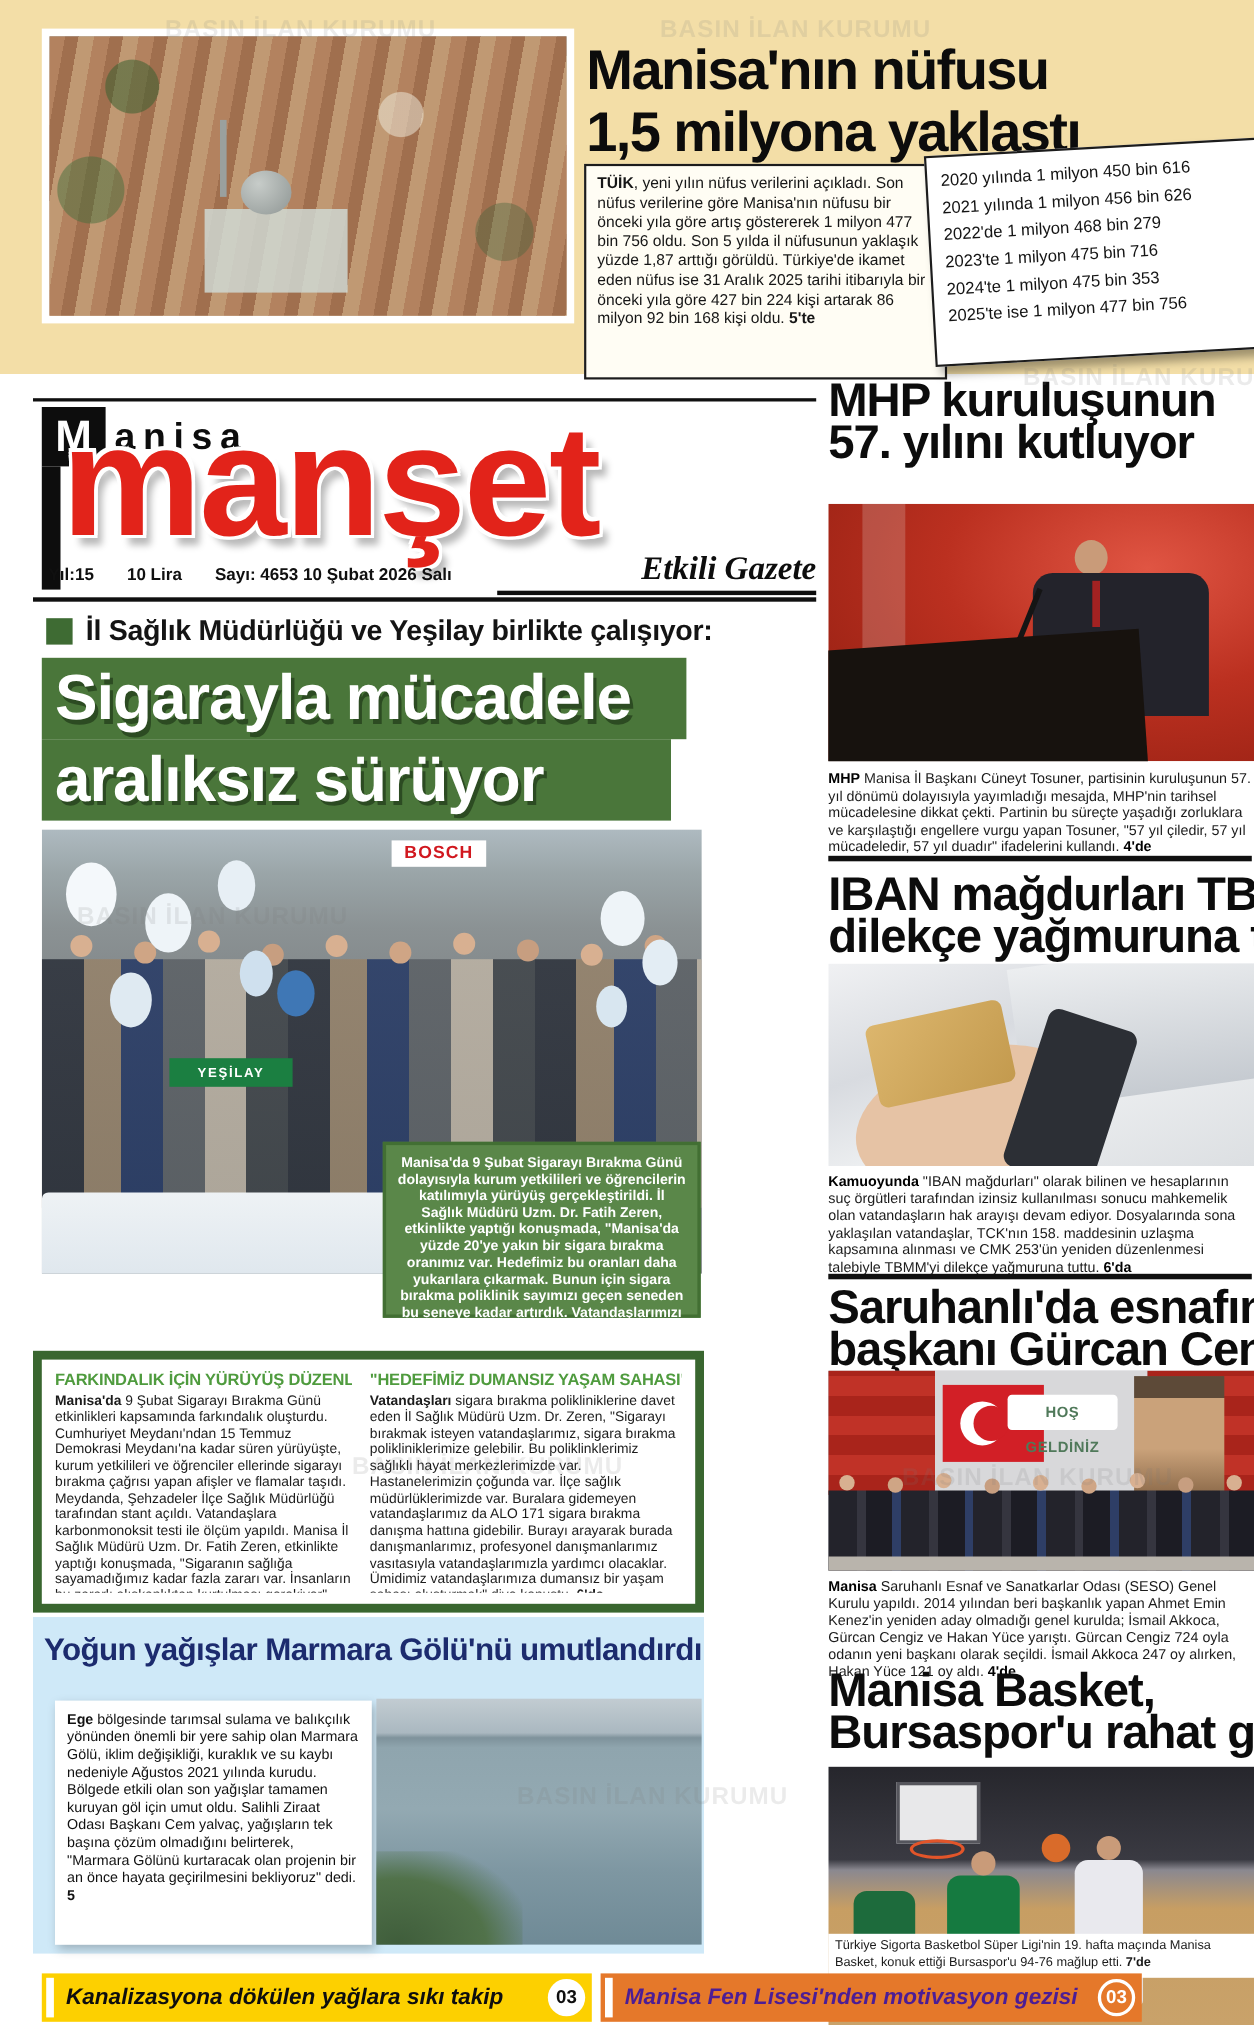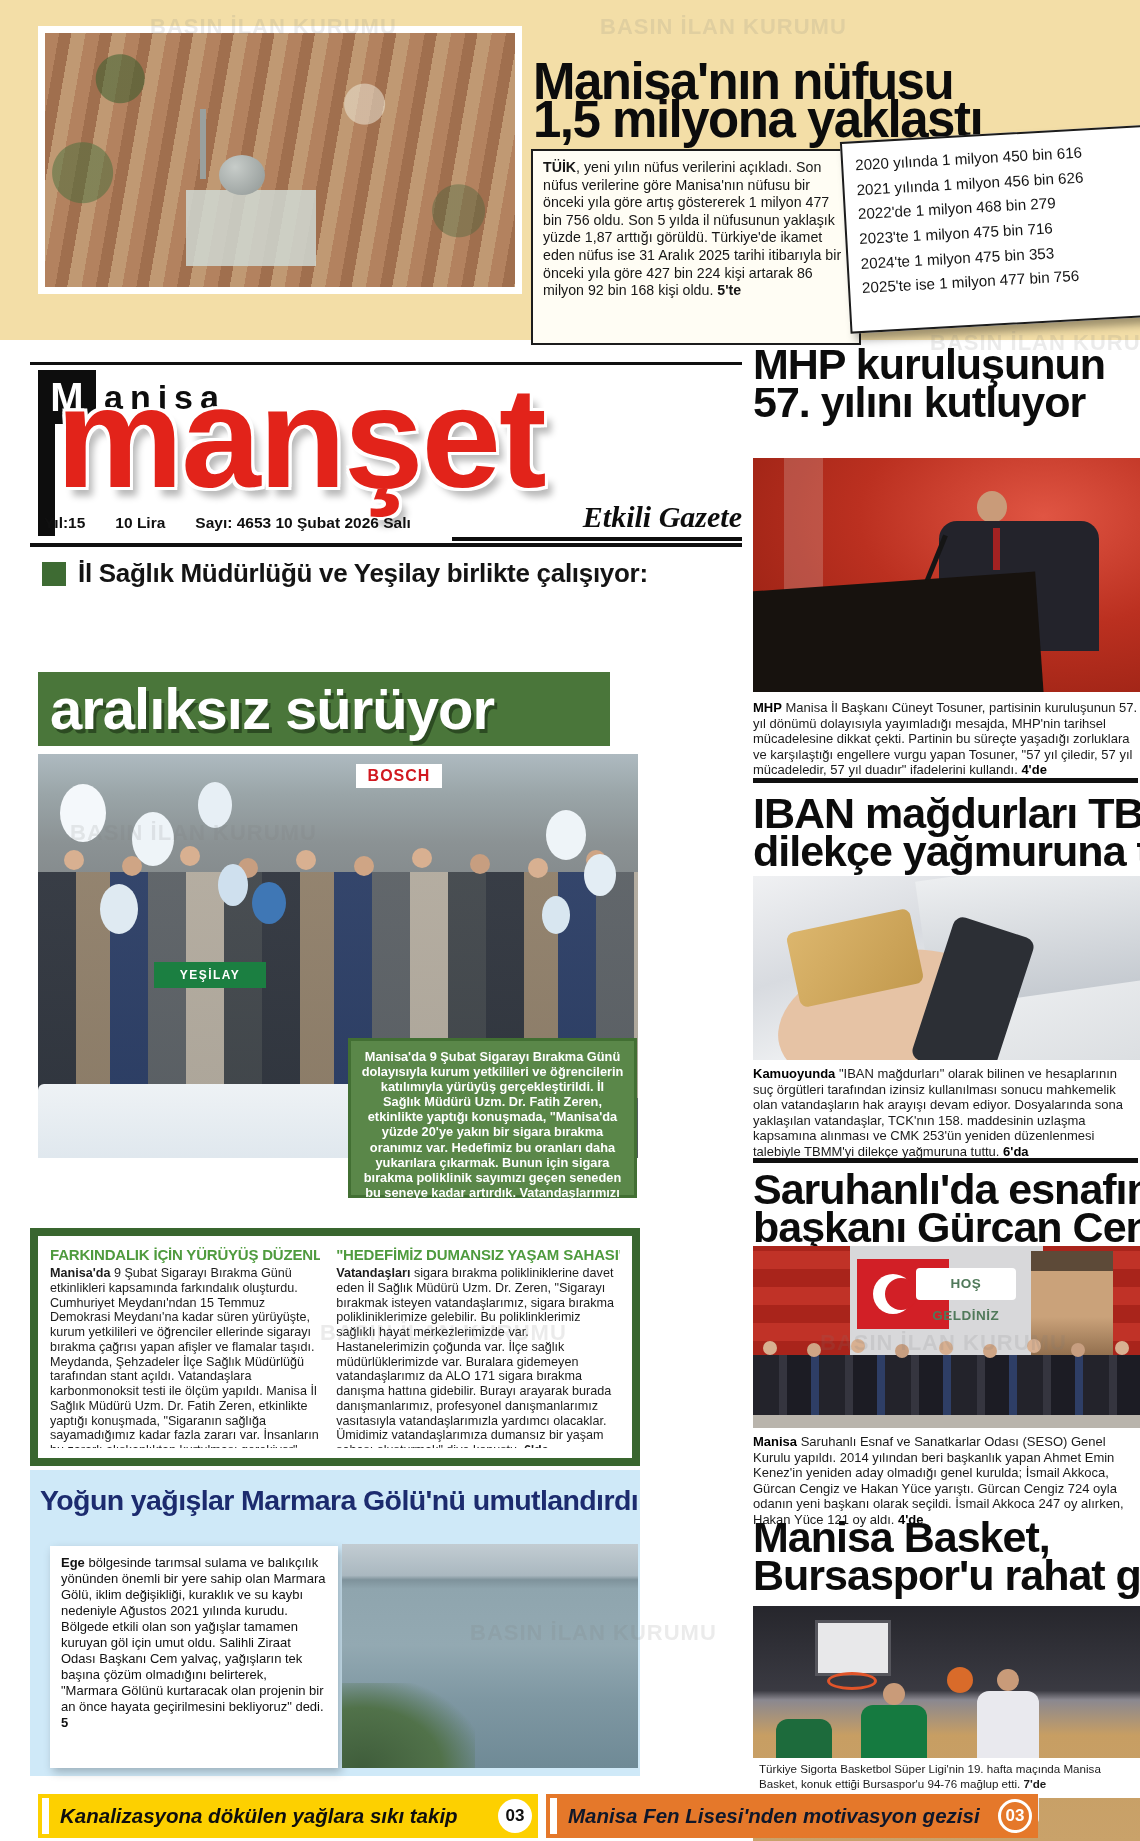--- a/index.html
+++ b/index.html
@@ -45,21 +45,21 @@
   
   .foot{height:44px;display:flex;align-items:center;position:absolute}
   .foot .notch{position:absolute;left:4px;top:4px;bottom:4px;width:7px;background:#fff}
   .foot .lbl{font-style:italic;font-weight:900;font-size:20.5px;padding-left:22px;white-space:nowrap}
   .badge{position:absolute;right:6px;top:5px;width:34px;height:34px;border-radius:50%;
          font-weight:900;font-size:17px;text-align:center;line-height:34px}
   .f-yellow{background:#fdd000}
   .f-yellow .lbl{color:#0e0e0e}
   .f-yellow .badge{background:#fff;color:#0e0e0e}
   .f-orange{background:#e5782a}
-  .f-orange .lbl{color:#0f172a}
+  .f-orange .lbl{color:#4c1d95}
   .f-orange .badge{border:3px solid #fff;color:#fff;line-height:28px;box-sizing:border-box}
   
   .photo{overflow:hidden}
   .frame{background:#fff;padding:7px;box-sizing:border-box}
   .ph-city{width:100%;height:100%;background:
     radial-gradient(circle at 16% 18%,rgba(58,96,48,.55) 0 24px,transparent 25px),
     radial-gradient(circle at 8% 55%,rgba(70,110,60,.5) 0 30px,transparent 31px),
     radial-gradient(circle at 68% 28%,rgba(235,228,212,.55) 0 20px,transparent 21px),
     radial-gradient(circle at 88% 70%,rgba(70,100,60,.4) 0 26px,transparent 27px),
     repeating-linear-gradient(100deg,#b3825f 0 14px,#a06f4e 14px 26px,#c09973 26px 40px),
@@ -139,21 +139,21 @@
   <span class="abs wm" style="left:470px;top:1620px">BASIN İLAN KURUMU</span>
 
   <div class="abs frame photo" style="left:38px;top:26px;width:484px;height:268px">
     <div class="ph-city" style="position:relative;width:100%;height:100%">
       <div class="courtyard" style="left:30%;top:62%;width:130px;height:76px"></div>
       <div class="dome" style="left:37%;top:48%;width:46px;height:40px"></div>
       <div class="minaret" style="left:33%;top:30%;width:6px;height:70px"></div>
     </div>
   </div>
 
-  <div class="abs top-hl" style="left:533px;top:56px">Manisa'nın nüfusu</div>
+  <div class="abs top-hl" style="left:533px;top:38px">Manisa'nın nüfusu</div>
   <div class="abs top-hl" style="left:533px;top:94px">1,5 milyona yaklaştı</div>
 
   <div class="abs lead-box" style="left:531px;top:149px;width:306px;height:176px">
     <b>TÜİK</b><span>, yeni yılın nüfus verilerini açıkladı. Son nüfus verilerine göre Manisa'nın nüfusu bir önceki yıla göre artış göstererek 1 milyon 477 bin 756 oldu. Son 5 yılda il nüfusunun yaklaşık yüzde 1,87 arttığı görüldü. Türkiye'de ikamet eden nüfus ise 31 Aralık 2025 tarihi itibarıyla bir önceki yıla göre 427 bin 224 kişi artarak 86 milyon 92 bin 168 kişi oldu. </span><b>5'te</b>
   </div>
 
   <div class="abs pop-box" style="left:845px;top:133px;width:290px;height:168px">
     <div>2020 yılında 1 milyon 450 bin 616</div>
     <div>2021 yılında 1 milyon 456 bin 626</div>
     <div>2022'de 1 milyon 468 bin 279</div>
@@ -245,20 +245,23 @@
       <div class="pl" style="left:6%;top:48%;width:56px;height:108px;background:#1d6b3c"></div>
       <div class="ball" style="left:50%;top:26%;width:26px;height:26px"></div>
     </div>
   </div>
   <div class="abs basket-cap" style="left:753px;top:1758px;width:387px;height:40px">
     <span>Türkiye Sigorta Basketbol Süper Ligi'nin 19. hafta maçında Manisa Basket, konuk ettiği Bursaspor'u 94-76 mağlup etti. </span><b>7'de</b>
   </div>
 
   <div class="abs kicker-sq" style="left:42px;top:562px;width:24px;height:24px"></div>
   <div class="abs kicker-t" style="left:78px;top:558px">İl Sağlık Müdürlüğü ve Yeşilay birlikte çalışıyor:</div>
+  <div class="abs gbar" style="left:38px;top:598px;width:586px;height:74px">
+      <span>Sigarayla mücadele</span>
+    </div>
   <div class="abs gbar" style="left:38px;top:672px;width:572px;height:74px">
       <span>aralıksız sürüyor</span>
     </div>
 
   <div class="abs photo" style="left:38px;top:754px;width:600px;height:404px">
     <div class="ph-main">
       <div class="bosch">BOSCH</div>
       <div class="crowd"></div>
       <div class="heads-main"></div>
       <div class="balloons"></div>

